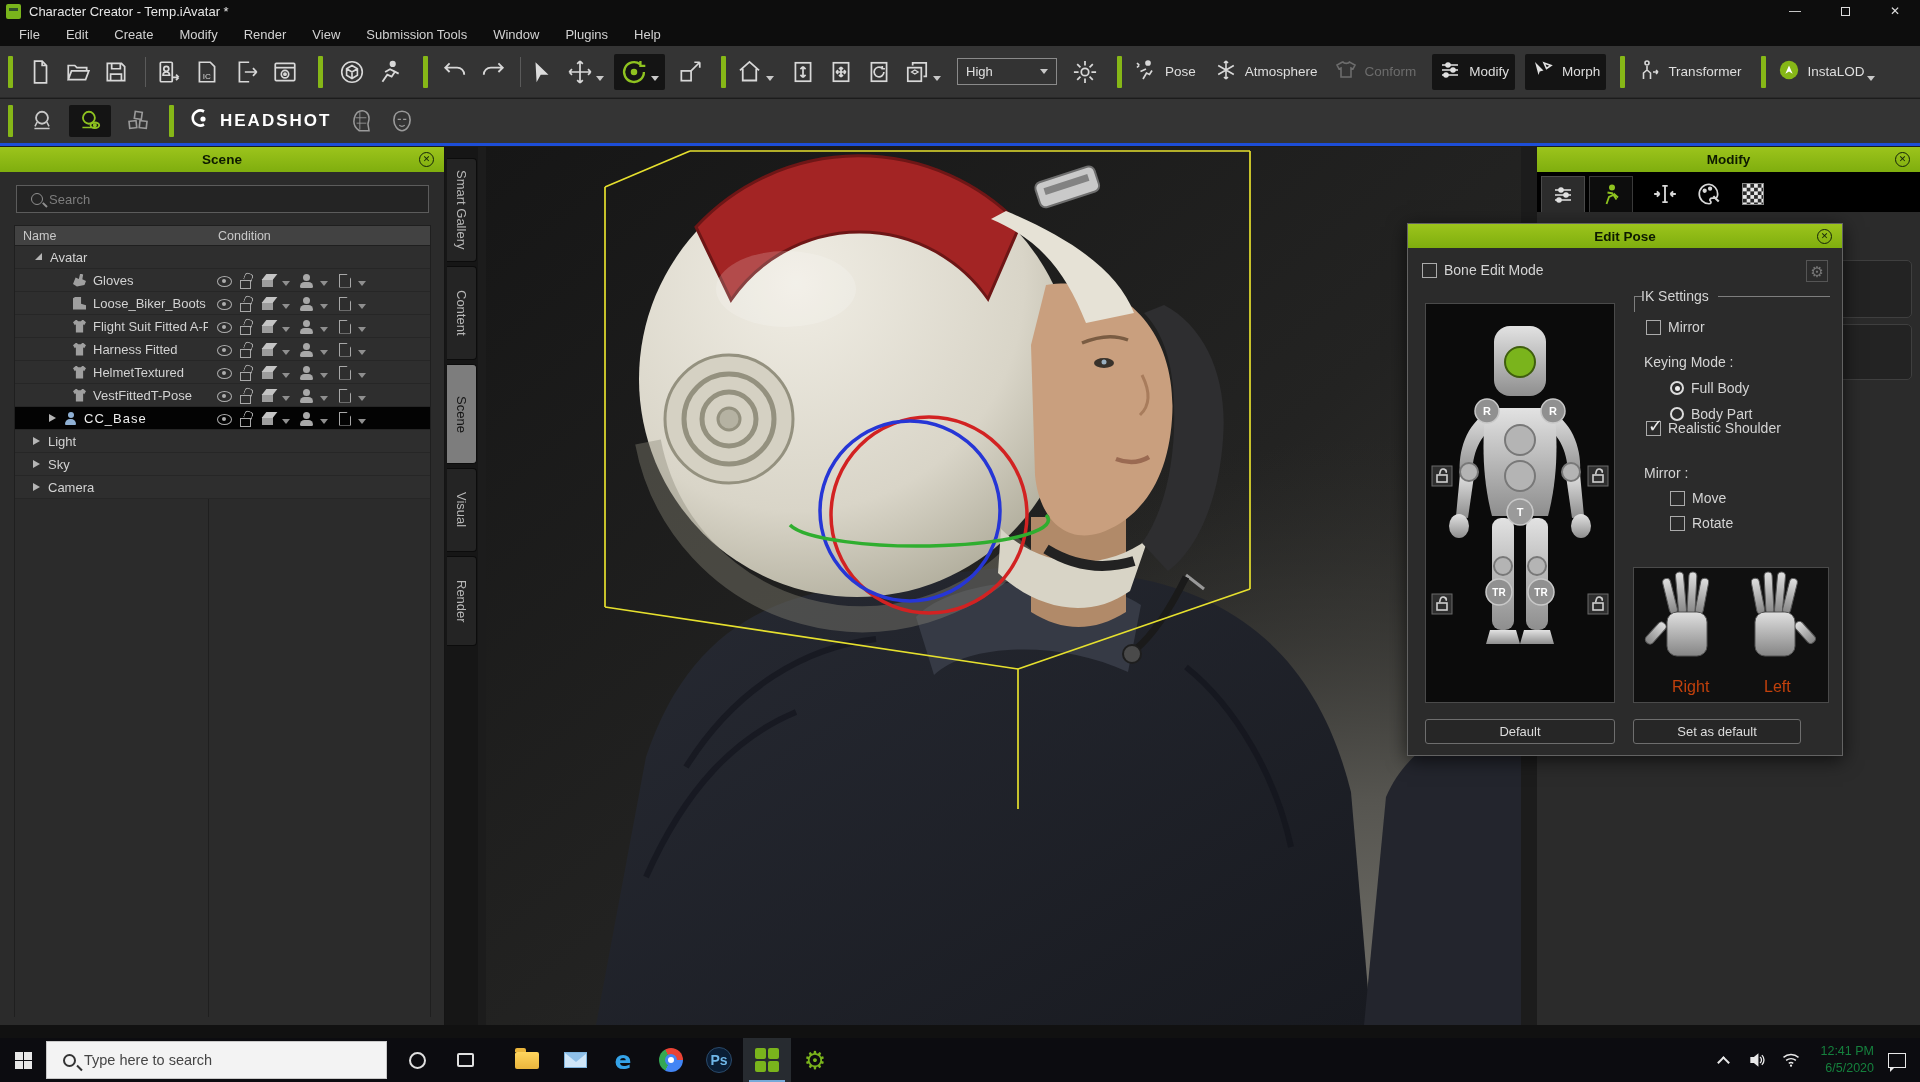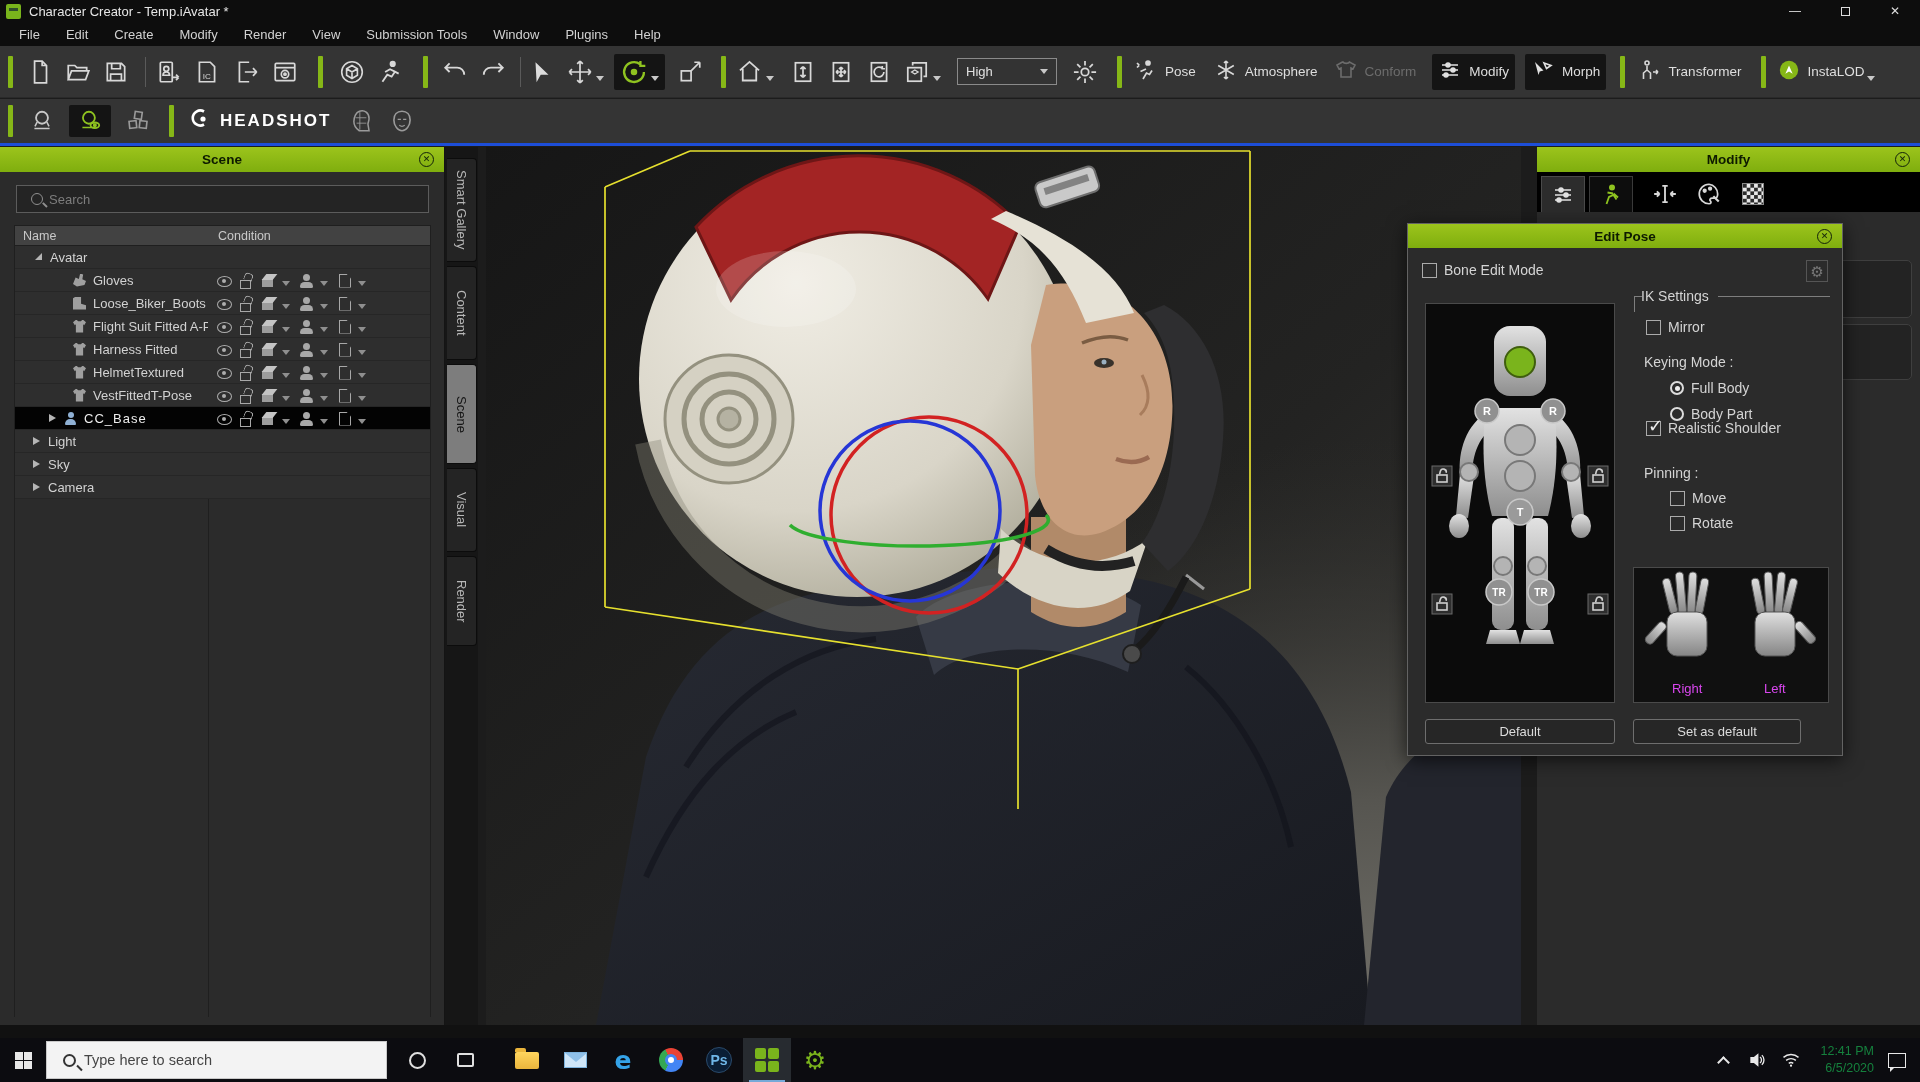--- a/index.html
+++ b/index.html
@@ -100,21 +100,21 @@
 .cbx.checked::after{content:"✓";position:absolute;left:1px;top:-7px;font-size:18px;color:#ededed}
 .rdo{width:14px;height:14px;border:2px solid #dcdcdc;border-radius:50%;display:inline-block;position:relative;flex:none}
 .rdo.sel::after{content:"";position:absolute;left:2.5px;top:2.5px;width:5px;height:5px;background:#ededed;border-radius:50%}
 .fld{position:absolute;display:flex;align-items:center;gap:7px}
 .fld span{font-size:14px;color:#d4d4d4;white-space:nowrap}
 .gear{position:absolute;right:14px;top:36px;width:22px;height:22px;border:1px solid #555;color:#777;font-size:15px;text-align:center;line-height:21px}
 .grp-line{position:absolute;height:1px;background:#7e7e7e}
 .grp-vline{position:absolute;width:1px;background:#7e7e7e}
 .bodybox{position:absolute;left:17px;top:79px;width:190px;height:400px;background:#0b0b0b;border:1px solid #4a4a4a}
 .handsbox{position:absolute;left:225px;top:343px;width:196px;height:136px;background:#101010;border:1px solid #4a4a4a}
-.handlbl{position:absolute;bottom:6px;font-size:13px;color:#d946ef}
+.handlbl{position:absolute;bottom:6px;font-size:16px;color:#c2410c}
 .btn{position:absolute;height:25px;background:#262626;border:1px solid #6e6e6e;border-radius:3px;color:#dcdcdc;font-size:13px;text-align:center;line-height:23px}
 
 .bstrip{position:absolute;left:0;top:1025px;width:1920px;height:13px;background:#111}
 .taskbar{position:absolute;left:0;top:1038px;width:1920px;height:44px;background:#0c0c10;display:flex;align-items:center}
 .startbtn{width:46px;height:44px;display:flex;align-items:center;justify-content:center;flex:none}
 .winlogo{width:17px;height:17px;display:grid;grid-template-columns:8px 8px;grid-template-rows:8px 8px;gap:1px}
 .winlogo i{background:#e8e8e8}
 .tb-search{width:341px;height:38px;background:#f3f3f3;border:1px solid #c8c8c8;display:flex;align-items:center;flex:none}
 .tb-search .mag2{width:13px;height:13px;border:2px solid #333;border-radius:50%;margin:0 8px 0 16px;position:relative;flex:none}
 .tb-search .mag2::after{content:"";position:absolute;left:11px;top:11px;width:7px;height:2px;background:#333;transform:rotate(45deg)}
@@ -815,21 +815,21 @@
     </div>
     <div class="fld" style="left:262px;top:182px">
       <span class="rdo"></span>
       <span>Body Part</span>
     </div>
     <div class="fld" style="left:238px;top:196px">
       <span class="cbx checked"></span>
       <span>Realistic Shoulder</span>
     </div>
     <div class="fld" style="left:236px;top:241px">
-      <span>Pinning :</span>
+      <span>Mirror :</span>
     </div>
     <div class="fld" style="left:262px;top:266px">
       <span class="cbx"></span>
       <span>Move</span>
     </div>
     <div class="fld" style="left:262px;top:291px">
       <span class="cbx"></span>
       <span>Rotate</span>
     </div>
 

